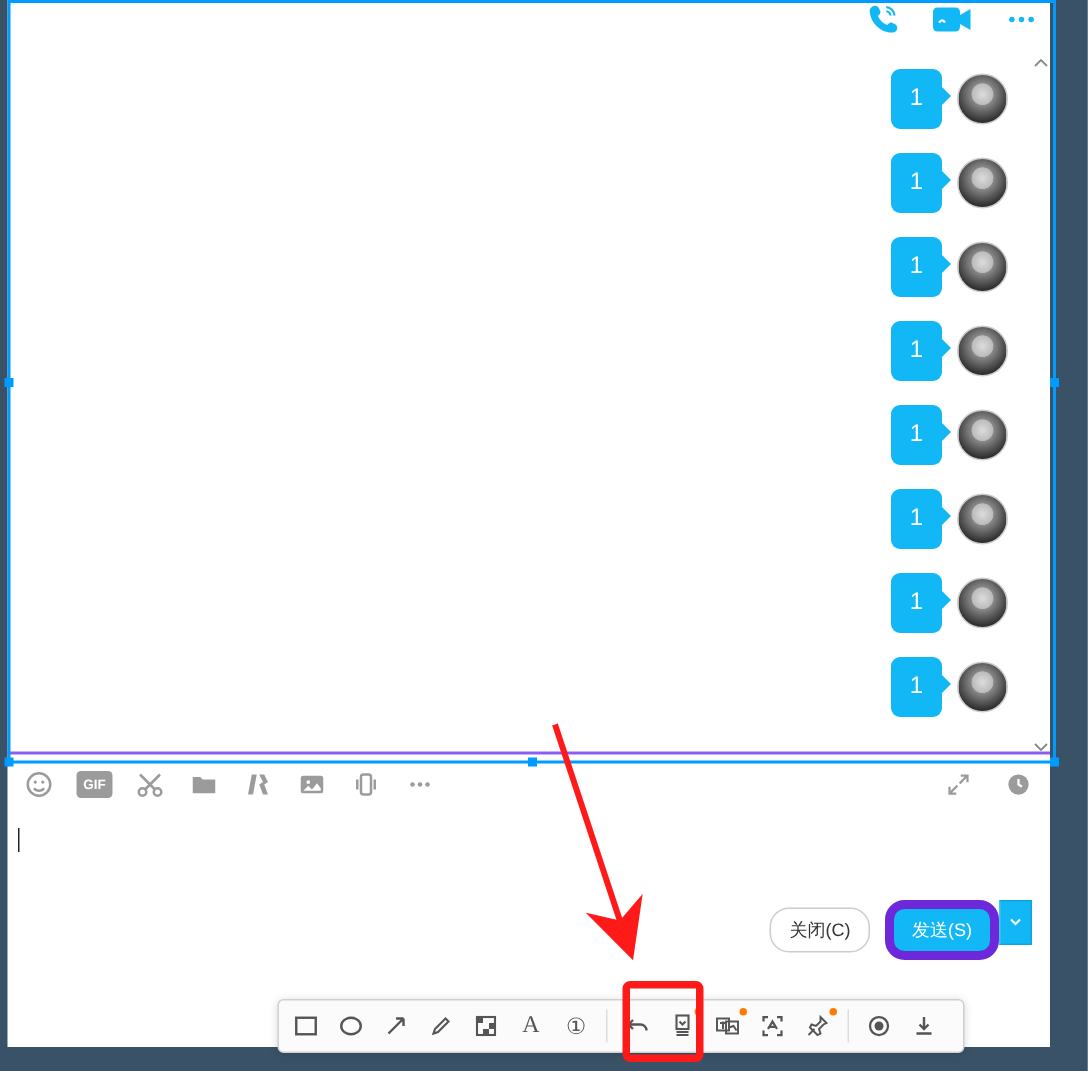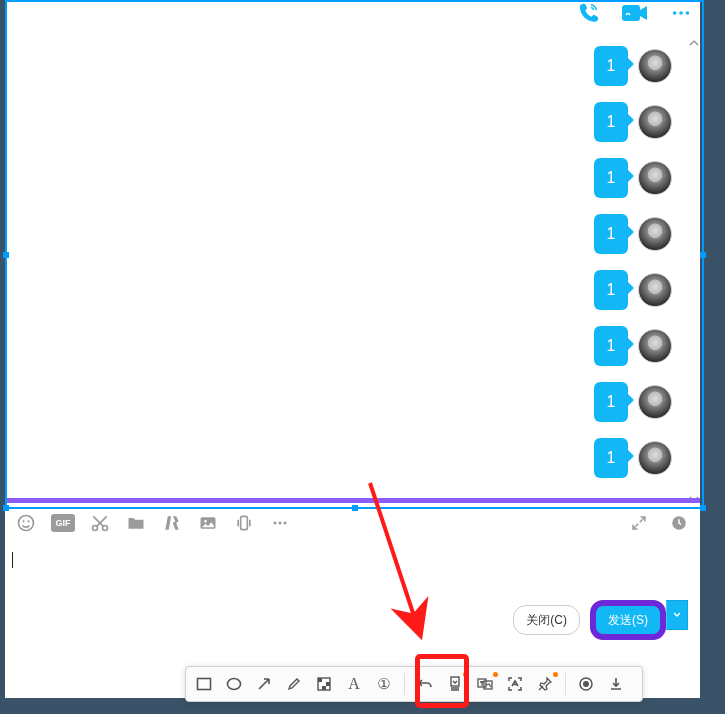--- a/index.html
+++ b/index.html
@@ -13,21 +13,21 @@
   .selection-border .hbr{right:-4px;bottom:-4px;}
   .header{position:absolute;left:0;top:0;right:0;height:34px;}
   .hdr-icons{position:absolute;right:8px;top:2px;display:flex;gap:22px;align-items:center;}
   .hdr-icons svg{display:block;}
   .chat-area{position:absolute;left:0;top:34px;right:0;bottom:195px;overflow:hidden;}
   .scrollbar{position:absolute;right:0;top:34px;width:12px;color:#888;}
   .msg-row{position:absolute;right:28px;display:flex;align-items:center;}
   .bubble{background:#12b7f5;color:#fff;font-size:16px;font-weight:500;border-radius:6px;width:34px;height:40px;display:flex;align-items:center;justify-content:center;position:relative;margin-right:10px;}
   .bubble:after{content:"";position:absolute;right:-6px;top:12px;border:6px solid transparent;border-left-color:#12b7f5;border-right:none;}
   .avatar{width:32px;height:32px;border-radius:50%;background:radial-gradient(circle at 50% 40%,#ddd 0%,#bbb 28%,#888 30%,#555 55%,#222 80%);border:1px solid #ccc;}
-  .input-toolbar{position:absolute;left:0;right:0;bottom:155px;height:40px;border-top:5px solid #8b5cf6;display:flex;align-items:center;padding:0 10px;color:#9b9b9b;gap:19px;}
+  .input-toolbar{position:absolute;left:0;right:0;bottom:155px;height:40px;border-top:2px solid #8b5cf6;display:flex;align-items:center;padding:0 10px;color:#9b9b9b;gap:19px;}
   .input-toolbar .tb-left{display:flex;gap:14px;align-items:center;}
   .input-toolbar .tb-right{margin-left:auto;display:flex;gap:18px;align-items:center;}
   .tb-ico{width:22px;height:22px;display:flex;align-items:center;justify-content:center;fill:#9b9b9b;color:#9b9b9b;font-size:18px;}
   .input-area{position:absolute;left:0;right:0;bottom:47px;top:545px;padding:4px 10px;}
   .btn-row{position:absolute;right:12px;bottom:58px;display:flex;gap:10px;align-items:center;}
   .btn{height:28px;padding:0 12px;font-size:12px;border-radius:13px;display:flex;align-items:center;justify-content:center;cursor:pointer;}
   .btn-close{background:#fff;border:1px solid #ccc;color:#333;}
   .btn-send{background:#12b7f5;color:#fff;border:6px solid #6d28d9;}
   .btn-send-dd{background:#12b7f5;color:#fff;border:1px solid #0da6e0;width:20px;height:28px;display:flex;align-items:center;justify-content:center;border-left-color:#44c8fa;}
   .snip-bar{position:absolute;left:185px;bottom:12px;width:440px;height:34px;background:#fbfbfb;border:1px solid #d0d0d0;border-radius:4px;display:flex;align-items:center;padding:0 8px;gap:10px;box-shadow:0 1px 6px rgba(0,0,0,.15);}

